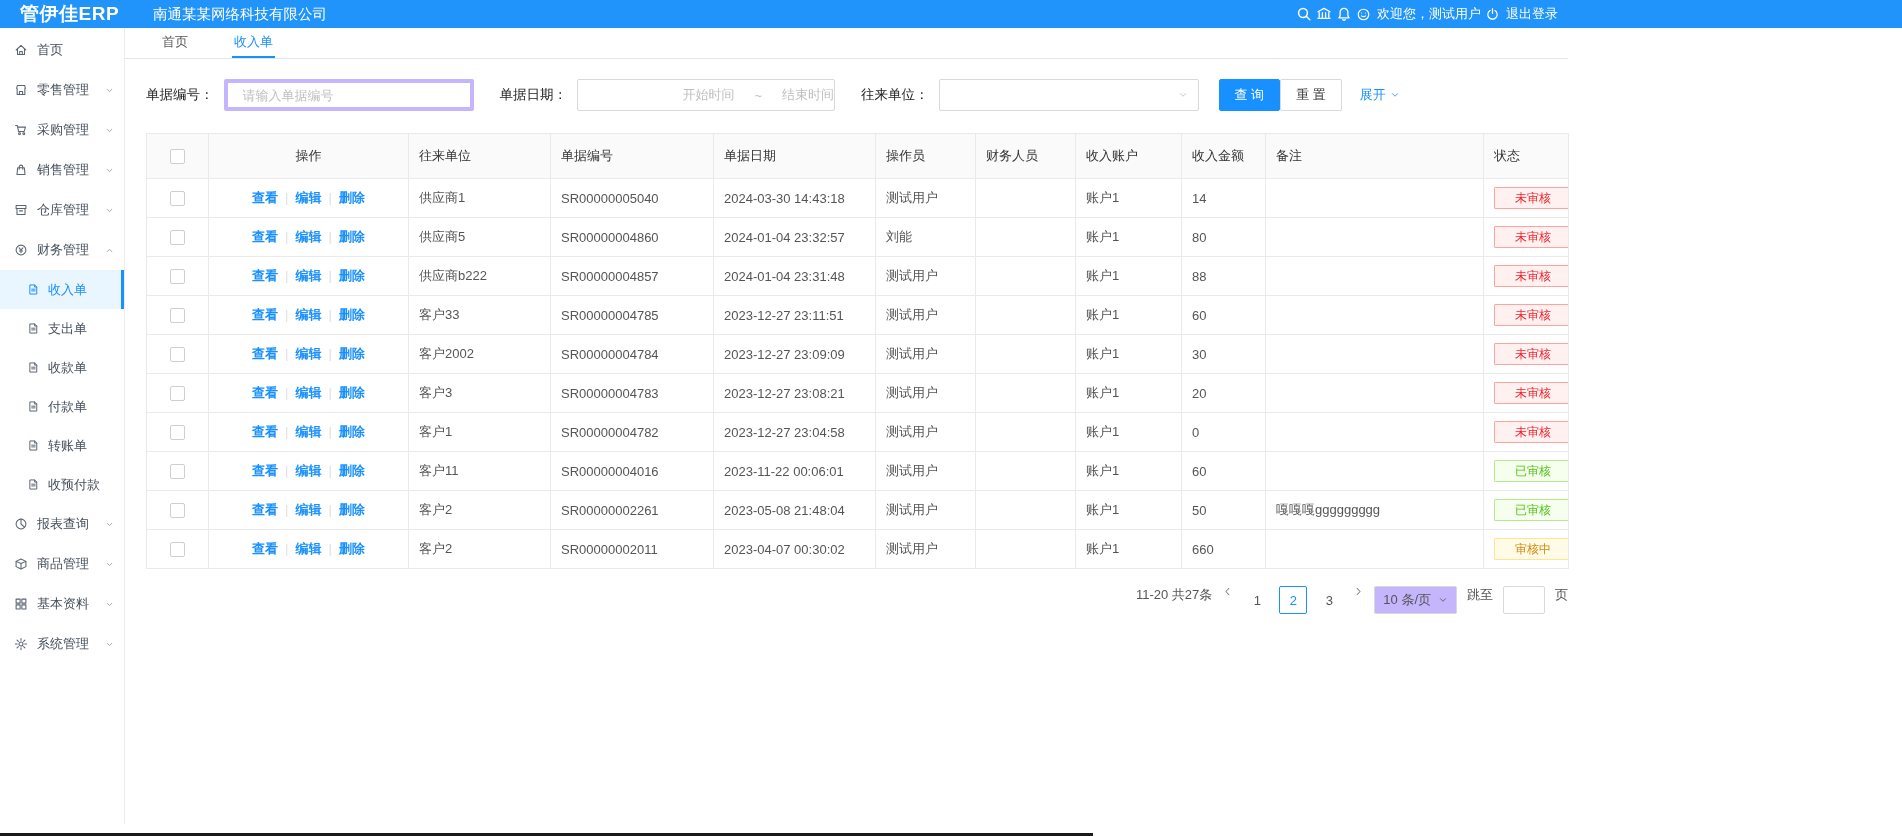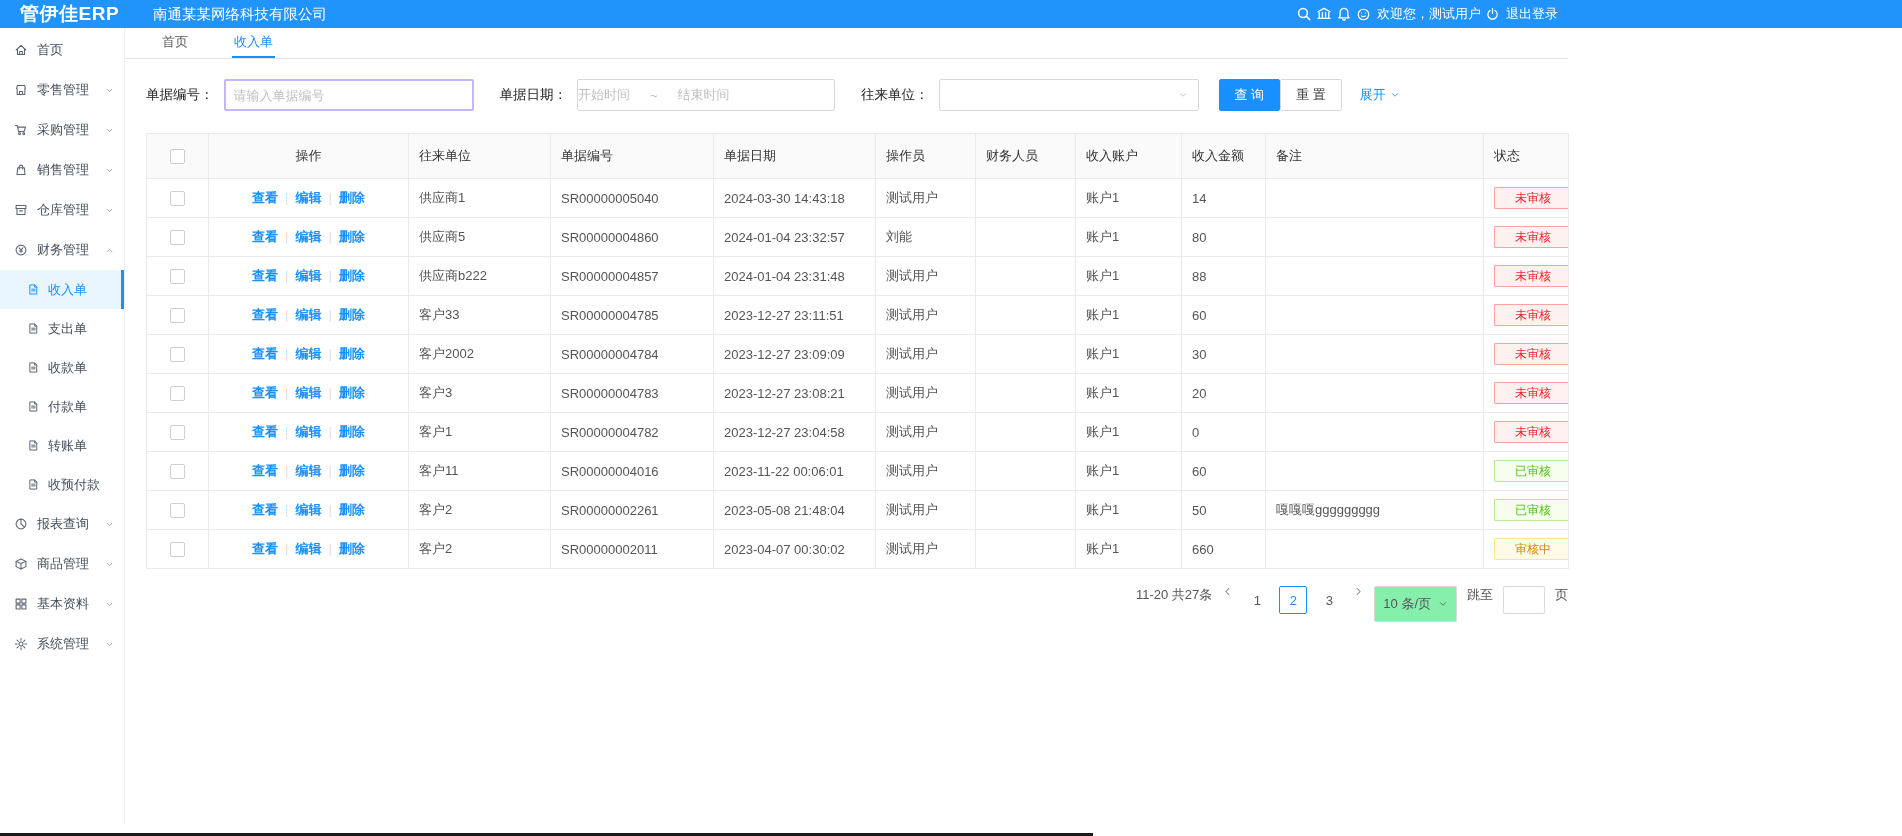--- a/index.html
+++ b/index.html
@@ -33,23 +33,23 @@
   .side-sub.active{color:var(--primary);background:#e9f5ff;border-right:3px solid var(--primary)}
   .side-sub.active .icon{color:var(--primary)}
   .main{width:1443px}
   .tabbar{height:31px;border-bottom:1px solid #e4e4e4;display:flex;padding-left:35px;gap:42px}
   .tab{display:flex;align-items:center;color:#595959;cursor:pointer;border-bottom:2px solid transparent;padding:0 2px;font-size:13px}
   .tab.active{color:var(--primary);border-bottom-color:var(--primary)}
   .content{padding:20px 0 0 21px;width:1443px}
   
   .filter-row{display:flex;align-items:center;height:32px;margin-bottom:22px}
   .flabel{font-size:13.5px;color:#222;margin-right:10px;white-space:nowrap}
-  input.finput{width:250px;height:32px;border:2px solid #c4b5fd;border-radius:2px;padding:0 8px;font-size:13px;color:#333;outline:none;font-family:inherit}
+  input.finput{width:250px;height:32px;border:4px solid #c4b5fd;border-radius:2px;padding:0 15px;font-size:13px;color:#333;outline:none;font-family:inherit}
   input.finput::placeholder{color:#bfbfbf}
-  .date-range{width:258px;height:32px;border:1px solid #d9d9d9;border-radius:2px;display:flex;align-items:center;justify-content:flex-start;gap:20px;color:#bfbfbf;font-size:13px;cursor:pointer}
+  .date-range{width:258px;height:32px;border:1px solid #d9d9d9;border-radius:2px;display:flex;align-items:center;justify-content:flex-end;gap:20px;color:#bfbfbf;font-size:13px;cursor:pointer}
   .select{width:260px;height:32px;border:1px solid #d9d9d9;border-radius:2px;display:flex;align-items:center;justify-content:flex-end;padding:0 10px;color:#bbb;cursor:pointer}
   .select .hicon svg,.expand-link .hicon svg,.page-size .hicon svg{width:10px;height:10px}
   .btn{height:32px;padding:0 15px;border:1px solid #d9d9d9;background:#fff;border-radius:2px;font-size:13px;color:#333;cursor:pointer;display:inline-flex;align-items:center;gap:6px;font-family:inherit;white-space:nowrap}
   .btn.primary{background:var(--primary);border-color:var(--primary);color:#fff}
   .btn .hicon svg{width:12px;height:12px}
   .expand-link{color:var(--primary);display:inline-flex;align-items:center;gap:4px;cursor:pointer;margin-left:18px;font-size:13px}
   .ml12{}.ml14{margin-left:14px}.ml20{margin-left:20px}.ml25{margin-left:26px}
   
   .toolbar-row{display:flex;align-items:center;margin-bottom:14px}
   .toolbar-row .btn{height:31px;padding:0 13px}
@@ -67,21 +67,21 @@
   .badge-unapproved{color:var(--status-unapproved-color);background:var(--status-unapproved-bg);border-color:var(--status-unapproved-border)}
   .badge-approved{color:var(--status-approved-color);background:var(--status-approved-bg);border-color:var(--status-approved-border)}
   .badge-pending{color:var(--status-pending-color);background:var(--status-pending-bg);border-color:var(--status-pending-border)}
   
   .pagination{display:flex;align-items:flex-start;justify-content:flex-end;gap:10px;padding:17px 0;color:#555;width:1422px;font-size:13px}
   .pg-pages{display:flex;gap:8px}
   .page-item{min-width:28px;height:28px;display:flex;align-items:center;justify-content:center;cursor:pointer;border-radius:2px;border:1px solid transparent}
   .page-item.current{border-color:var(--primary);color:var(--primary)}
   .page-arrow{color:#888;cursor:pointer;display:inline-flex;align-items:center}
   .page-arrow svg{width:11px;height:11px}
-  .page-size{height:36px;border:1px solid #d9d9d9;border-radius:2px;display:flex;align-items:center;gap:7px;padding:0 8px;cursor:pointer;color:#555;background:#86efac}
+  .page-size{height:28px;border:1px solid #d9d9d9;border-radius:2px;display:flex;align-items:center;gap:7px;padding:0 8px;cursor:pointer;color:#555;background:#c4b5fd}
   .jump-input{width:42px;height:28px;border:1px solid #d9d9d9;border-radius:2px;outline:none;padding:0 6px;font-family:inherit}
   .window-edge{position:absolute;left:0;bottom:0;width:1093px;height:3px;background:#1a1a1a}
   .hicon{display:inline-flex;align-items:center;color:inherit}
 </style>
 </head>
 <body>
 
 <div class="topbar">
   <div class="topbar-inner">
     <div class="logo">管伊佳ERP</div>

